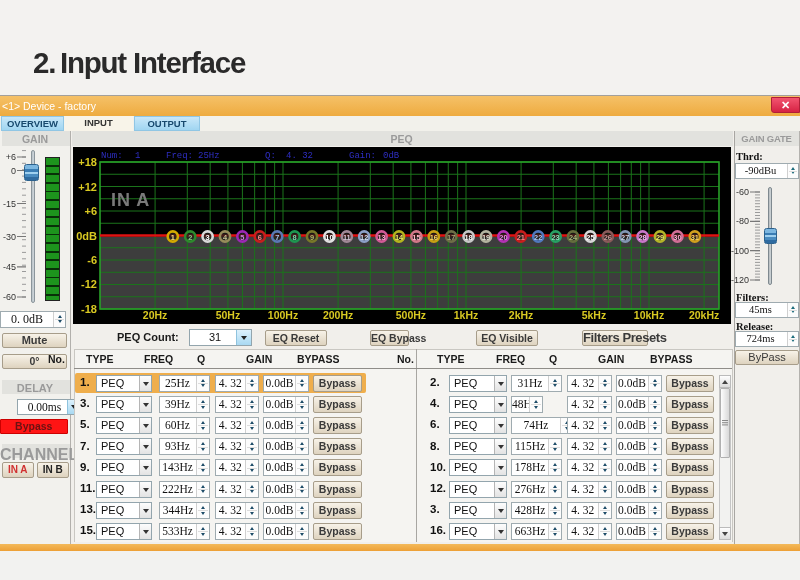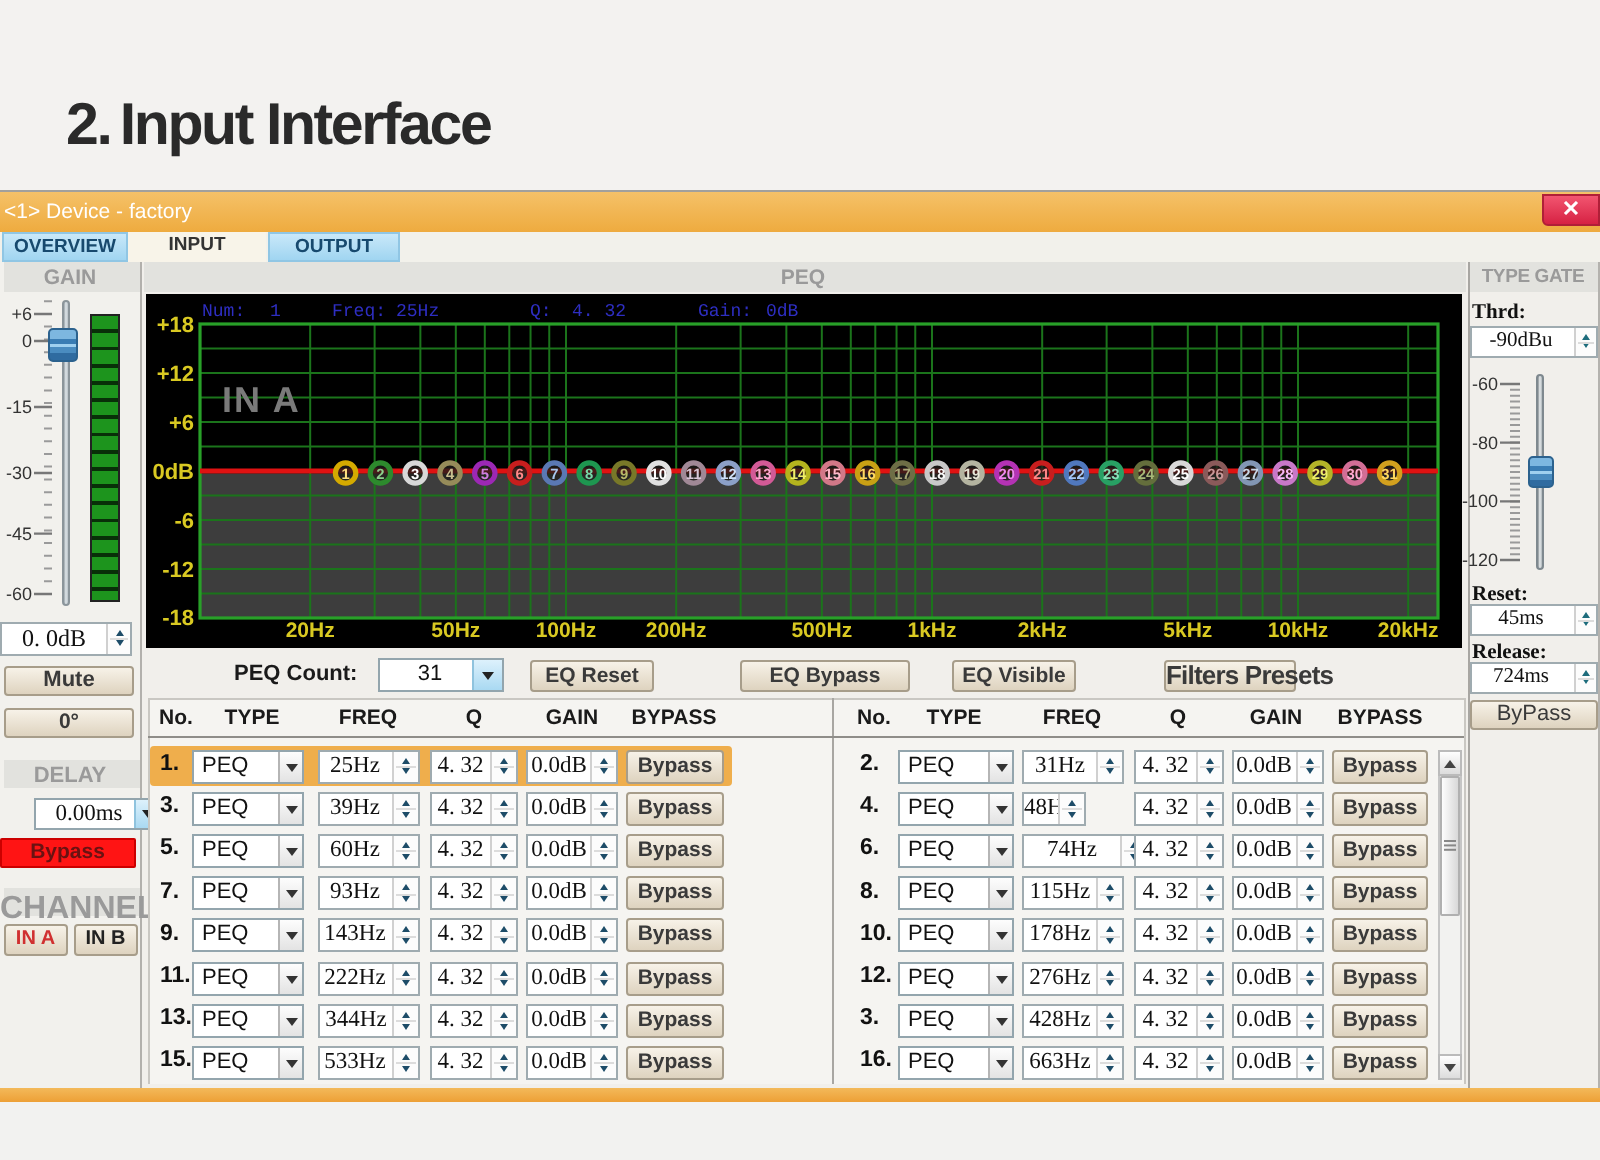--- a/index.html
+++ b/index.html
@@ -1,18 +1,18 @@
 <!DOCTYPE html>
 <html><head><meta charset="utf-8">
 <style>
 *{margin:0;padding:0;box-sizing:border-box}
 body{width:800px;height:580px;overflow:hidden;font-family:"Liberation Sans",sans-serif;background:#f3f2f0;position:relative}
 .abs{position:absolute}
 .num{position:absolute;font:bold 11.5px "Liberation Sans";color:#111}
-.th{position:absolute;font:bold 10.5px "Liberation Sans";color:#1a1a1a;text-align:center}
+.th{position:absolute;font:bold 10.5px "Liberation Sans";color:#1a1a1a;text-align:left}
 .btn{position:absolute;background:linear-gradient(#f7f2e8,#ded3bf);border:1px solid #a79d8a;border-radius:2px;font:bold 10.5px "Liberation Sans";color:#3a3a3a;text-align:center;white-space:nowrap}
 .spin{position:absolute;height:17px;background:#fff;border:1px solid #9fabb0}
 .spin span{display:block;margin-right:13px;text-align:center;font:11.5px "Liberation Serif";line-height:14.5px;color:#111;white-space:nowrap}
 .ud{position:absolute;right:0;top:0;bottom:0;width:13px;background:#fcfcfc;border-left:1px solid #d0d0d0}
 .ud:after{content:"";position:absolute;left:1px;right:1px;top:50%;height:1px;background:#dcdcdc}
 .ud .u,.ud .d{position:absolute;left:50%;width:0;height:0;border-left:2.9px solid transparent;border-right:2.9px solid transparent;transform:translateX(-50%)}
 .ud .u{top:3.2px;border-bottom:3.6px solid #1d4c68}
 .ud .d{bottom:3.2px;border-top:3.6px solid #1d4c68}
 .combo{position:absolute;height:17px;background:#fff;border:1px solid #93a5ad}
 .combo span{display:block;margin-right:12px;font:11px "Liberation Sans";line-height:14.5px;color:#111;padding-left:4px}
@@ -179,21 +179,21 @@
 </svg>
 
 <div class="abs" style="left:117px;top:331px;font:bold 11px 'Liberation Sans';color:#1a1a1a">PEQ Count:</div>
 <div class="combo" style="left:189px;top:329px;width:63px;height:16.5px">
     <span style="text-align:center;margin-right:15px">31</span>
     <i class="da bluda" style="width:15px">
       <b style="border-top-color:#222;top:6px"></b>
     </i>
   </div>
 <div class="btn" style="left:265px;top:329.5px;width:62px;height:16px;line-height:14px">EQ Reset</div>
-<div class="btn" style="left:370px;top:329.5px;width:85px;height:16px;line-height:14px">EQ Bypass</div>
+<div class="btn" style="left:370px;top:329.5px;width:39px;height:16px;line-height:14px">EQ Bypass</div>
 <div class="btn" style="left:476px;top:329.5px;width:62px;height:16px;line-height:14px">EQ Visible</div>
 <div class="btn" style="left:582px;top:329.5px;width:66px;height:16px;line-height:14px;font-size:13px;letter-spacing:-.4px">Filters Presets</div>
 
 <div class="abs" style="left:73.5px;top:349px;width:659px;height:193px;background:#f5f4f1;border:1px solid #c9c7c2;border-bottom:none"></div>
 <div class="abs" style="left:416px;top:349px;width:1px;height:193px;background:#a8a6a2"></div>
 <div class="abs" style="left:74px;top:367.5px;width:658px;height:1px;background:#8f8d89"></div>
 <div class="th" style="left:48px;top:353px;width:80px">No.</div>
 <div class="th" style="left:86px;top:353px;width:80px">TYPE</div>
 <div class="th" style="left:144px;top:353px;width:80px">FREQ</div>
 <div class="th" style="left:197px;top:353px;width:80px">Q</div>
@@ -674,40 +674,40 @@
 <div class="abs" style="left:719px;top:375px;width:11.5px;height:165px;background:#f2f2f0;border:1px solid #c5c5c5"></div>
 <div class="abs" style="left:719px;top:375px;width:11.5px;height:13px;background:linear-gradient(#fefefe,#dcdcdc);border:1px solid #bbb"></div>
 <div class="abs" style="left:722px;top:380px;width:0;height:0;border-left:3.2px solid transparent;border-right:3.2px solid transparent;border-bottom:4px solid #444"></div>
 <div class="abs" style="left:719px;top:527px;width:11.5px;height:13px;background:linear-gradient(#fefefe,#dcdcdc);border:1px solid #bbb"></div>
 <div class="abs" style="left:722px;top:532px;width:0;height:0;border-left:3.2px solid transparent;border-right:3.2px solid transparent;border-top:4px solid #444"></div>
 <div class="abs" style="left:719.5px;top:388px;width:10.5px;height:70px;background:linear-gradient(90deg,#fdfdfd,#d8d8d8);border:1px solid #b0b0b0;border-radius:1px"></div>
 <div class="abs" style="left:721.5px;top:420px;width:6px;height:1.2px;background:#888;box-shadow:0 2.2px #888,0 4.4px #888"></div>
 
 <div class="abs" style="left:733.5px;top:130.5px;width:1px;height:413.5px;background:#a8a6a2"></div>
 <div class="abs" style="left:734.5px;top:131px;width:64px;height:15px;background:#e2e2de"></div>
-<div class="hdr" style="left:733px;top:133px;width:67px;font-size:9.5px;letter-spacing:-.2px">TYPE GATE</div>
+<div class="hdr" style="left:733px;top:133px;width:67px;font-size:9.5px;letter-spacing:-.2px">GAIN GATE</div>
 <div class="abs serif" style="left:736px;top:150.5px;font-size:10.5px;color:#111">Thrd:</div>
 <div class="spin" style="left:735px;top:163px;width:64px;height:15.5px">
     <span class="serif" style="font-size:10.5px;line-height:13.5px">-90dBu</span>
     <i class="ud" style="width:11px">
       <b class="u" style="border-bottom-color:#1d6c7c"></b>
       <b class="d" style="border-top-color:#1d6c7c"></b>
     </i>
   </div>
 <svg style="position:absolute;left:730px;top:0" width="45" height="400" viewBox="0 0 45 400">
 <path d="M25 192.0H30 M25 194.9H30 M25 197.9H30 M25 200.8H30 M25 203.7H30 M25 206.7H30 M25 209.6H30 M25 212.5H30 M25 215.5H30 M25 218.4H30 M25 221.3H30 M25 224.3H30 M25 227.2H30 M25 230.1H30 M25 233.1H30 M25 236.0H30 M25 238.9H30 M25 241.9H30 M25 244.8H30 M25 247.7H30 M25 250.7H30 M25 253.6H30 M25 256.5H30 M25 259.5H30 M25 262.4H30 M25 265.3H30 M25 268.3H30 M25 271.2H30 M25 274.1H30 M25 277.1H30 M25 280.0H30" stroke="#9a9a9a" stroke-width="1"></path>
 <path d="M20 192.0H30 M20 221.3H30 M20 250.7H30 M20 280.0H30" stroke="#777" stroke-width="1.2"></path>
 <text x="19" y="195.0" text-anchor="end" font-family="Liberation Sans" font-size="9" fill="#333">-60</text>
 <text x="19" y="224.3" text-anchor="end" font-family="Liberation Sans" font-size="9" fill="#333">-80</text>
 <text x="19" y="253.7" text-anchor="end" font-family="Liberation Sans" font-size="9" fill="#333">-100</text>
 <text x="19" y="283.0" text-anchor="end" font-family="Liberation Sans" font-size="9" fill="#333">-120</text>
 </svg>
 <div class="abs" style="left:768px;top:186.5px;width:4px;height:98px;background:linear-gradient(90deg,#888f93,#e8ecee 45%,#aeb6ba);border-radius:2px;border:0.5px solid #7f898f"></div>
 <div class="abs" style="left:763.5px;top:228px;width:13.5px;height:16px;border:1px solid #2c628e;border-radius:2.5px;background:linear-gradient(#7db7e0 0 29%,#3a7db4 29% 45%,#9fd0ef 45% 58%,#4a8cc0 58% 78%,#2f6ba0 78%)"></div>
-<div class="abs serif" style="left:736px;top:292px;font-size:10.5px;color:#111">Reset:</div>
+<div class="abs serif" style="left:736px;top:292px;font-size:10.5px;color:#111">Filters:</div>
 <div class="spin" style="left:735px;top:302px;width:64px;height:15.5px">
     <span class="serif" style="font-size:10.5px;line-height:13.5px">45ms</span>
     <i class="ud" style="width:11px">
       <b class="u" style="border-bottom-color:#1d6c7c"></b>
       <b class="d" style="border-top-color:#1d6c7c"></b>
     </i>
   </div>
 <div class="abs serif" style="left:736px;top:321px;font-size:10.5px;color:#111">Release:</div>
 <div class="spin" style="left:735px;top:331px;width:64px;height:15.5px">
     <span class="serif" style="font-size:10.5px;line-height:13.5px">724ms</span>

